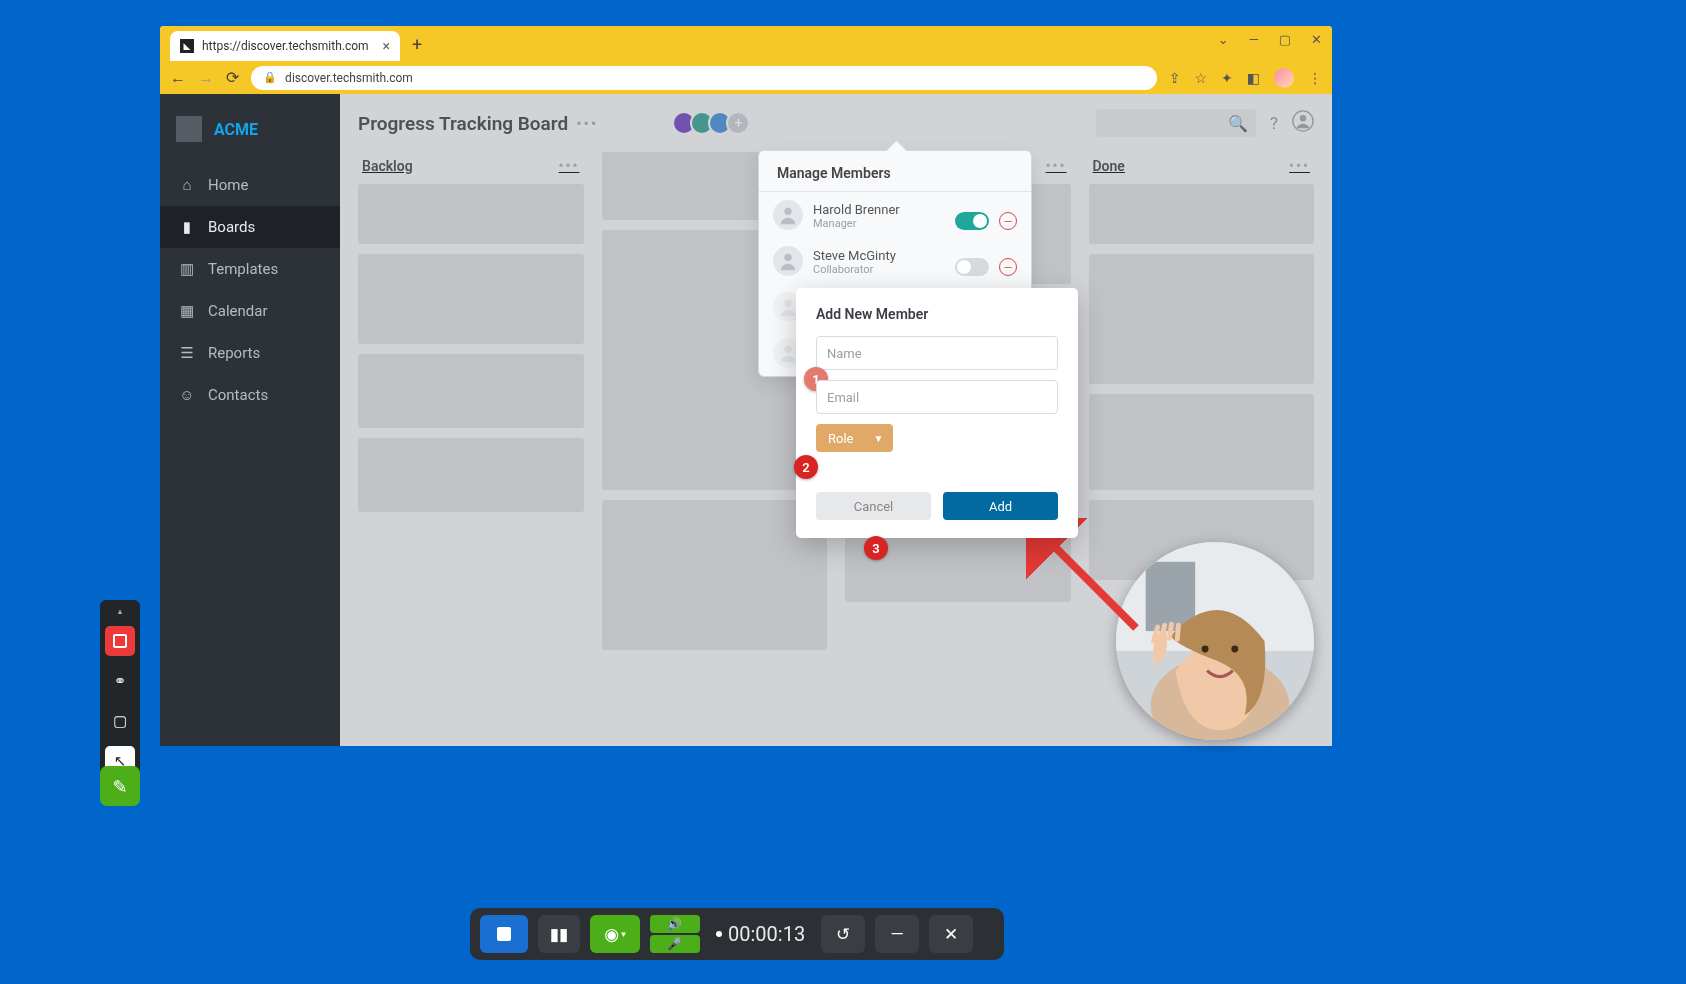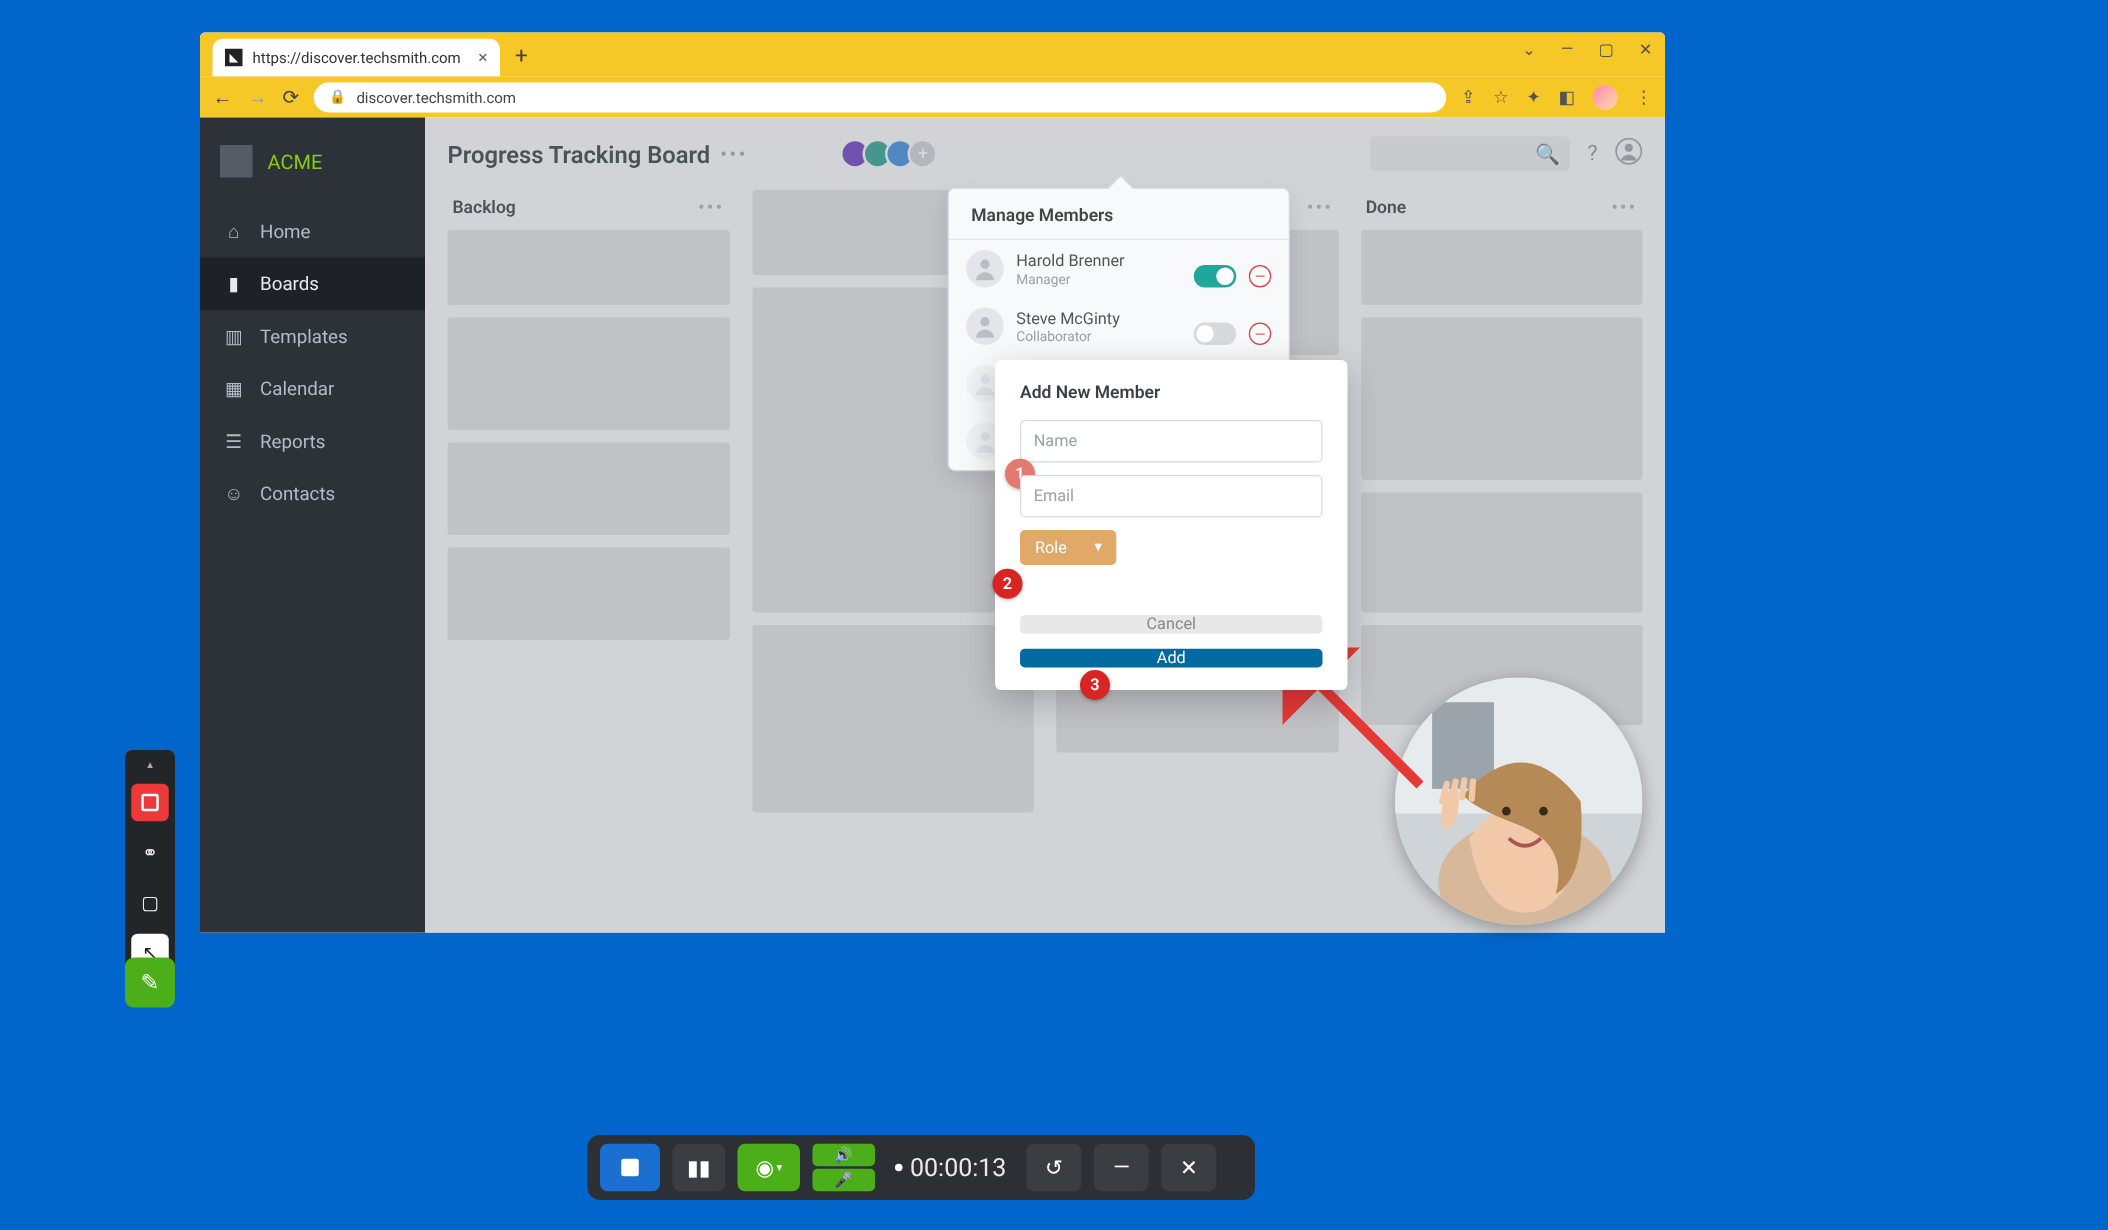--- a/index.html
+++ b/index.html
@@ -19,38 +19,38 @@
 .urlbox { flex: 1; background: #fff; border-radius: 14px; height: 24px; display: flex; align-items: center; padding: 0 12px; gap: 8px; font-size: 12px; color: #444; }
 .lock { color: #555; font-size: 11px; }
 .addrbar .right-icons { display: flex; gap: 14px; align-items: center; color: #555; font-size: 14px; }
 .profile-chip { width: 20px; height: 20px; border-radius: 50%; background: linear-gradient(135deg, #f8a, #fda); }
 
 
 .app { display: flex; height: calc(100% - 68px); position: relative; }
 .sidebar { width: 180px; background: #2d3238; color: #b5bbc2; display: flex; flex-direction: column; padding-top: 16px; }
 .brand { display: flex; align-items: center; gap: 12px; padding: 6px 16px 22px; }
 .brand .logo { width: 26px; height: 26px; background: #565c64; }
-.brand .name { font-size: 16px; color: #84cc16; font-weight: 400; }
+.brand .name { font-size: 16px; color: #0ea5e9; font-weight: 700; }
 .nav-item { display: flex; align-items: center; gap: 12px; padding: 12px 18px; font-size: 15px; color: #b5bbc2; cursor: pointer; }
 .nav-item.active { background: #1e2227; color: #e6eaee; }
 .nav-icon { width: 18px; text-align: center; }
 
 .main { flex: 1; background: #f0f1f3; position: relative; }
 .main-header { height: 58px; display: flex; align-items: center; padding: 0 18px; }
 .board-title { font-size: 19px; font-weight: 600; color: #3a3f45; }
 .board-title-dots { color: #9aa0a7; margin-left: 8px; letter-spacing: 2px; }
 .avatars { display: flex; margin-left: 80px; }
 .avatars .av { width: 24px; height: 24px; border-radius: 50%; margin-left: -6px; border: 2px solid #f0f1f3; }
 .av1{background:#6d3fbf;} .av2{background:#2e9e8f;} .av3{background:#3e8ad6;} .av-plus{background:#c7cacf;color:#fff;display:flex;align-items:center;justify-content:center;font-size:14px;}
 .header-right { margin-left: auto; display: flex; align-items: center; gap: 14px; }
 .searchbox { width: 160px; height: 28px; background: #e3e5e8; border-radius: 4px; display: flex; align-items: center; justify-content: flex-end; padding: 0 8px; color: #8a9097; }
 .help, .user-circ { color: #8a9097; font-size: 17px; }
 .user-circ svg { width: 22px; height: 22px; }
 
-.board { display: flex; gap: 18px; padding: 0 18px 18px; height: calc(100% - 58px); }
+.board { display: flex; gap: 18px; padding: 0 18px 18px; height: calc(100% - 58px); text-decoration: underline; }
 .column { flex: 1; display: flex; flex-direction: column; }
 .col-head { display: flex; justify-content: space-between; align-items: center; padding: 6px 4px 10px; font-size: 14px; font-weight: 600; color: #3a3f45; }
 .col-dots { color: #a8adb4; letter-spacing: 2px; }
 .cards { display: flex; flex-direction: column; gap: 10px; }
 .card { background: #d8dadc; border-radius: 3px; }
 
 .dim-overlay { position: absolute; inset: 0; background: rgba(130,134,140,0.28); }
 
 
 .popover { position: absolute; left: 418px; top: 56px; width: 274px; background: #f8f9fa; border-radius: 6px; border: 1px solid #d4d7db; box-shadow: 0 6px 18px rgba(0,0,0,0.1); }
@@ -69,21 +69,21 @@
 .remove-btn { width: 18px; height: 18px; border: 1.5px solid #d64545; border-radius: 50%; display: flex; align-items: center; justify-content: center; color: #d64545; font-size: 11px; }
 
 
 .modal { position: absolute; left: 456px; top: 194px; width: 282px; background: #fff; border-radius: 5px; box-shadow: 0 8px 28px rgba(0,0,0,0.22); padding: 18px 20px; z-index: 10; }
 .modal-title { font-size: 14px; font-weight: 600; color: #3a3f45; margin-bottom: 14px; }
 .field { position: relative; margin-bottom: 10px; border-radius: 10px; }
 .input { width: 100%; height: 34px; border: 1px solid #d8dbdf; border-radius: 4px; padding: 0 10px; font-size: 13px; color: #666; }
 .input::placeholder { color: #9aa0a7; }
 .role-btn { height: 28px; background: #e0a968; border: none; border-radius: 4px; color: #fff; font-size: 13px; padding: 0 40px 0 12px; position: relative; display: inline-flex; align-items: center; }
 .role-btn .caret { position: absolute; right: 10px; font-size: 10px; }
-.modal-actions { display: flex; gap: 12px; margin-top: 40px; flex-direction: column; }
+.modal-actions { display: flex; gap: 12px; margin-top: 40px; }
 .btn { flex: 1; height: 28px; border: none; border-radius: 4px; font-size: 13px; cursor: pointer; }
 .btn-cancel { background: #e6e8ea; color: #888; }
 .btn-add { background: #0369a1; color: #fff; }
 
 
 .step { position: absolute; width: 24px; height: 24px; border-radius: 50%; color: #fff; display: flex; align-items: center; justify-content: center; font-size: 13px; font-weight: 600; box-shadow: 0 1px 3px rgba(0,0,0,0.3); }
 .step1 { background: #e27a6f; left: -12px; top: 31px; }
 .step2 { background: #d92424; left: -22px; top: 75px; }
 .step3 { background: #d92424; left: 48px; top: 112px; }
 

